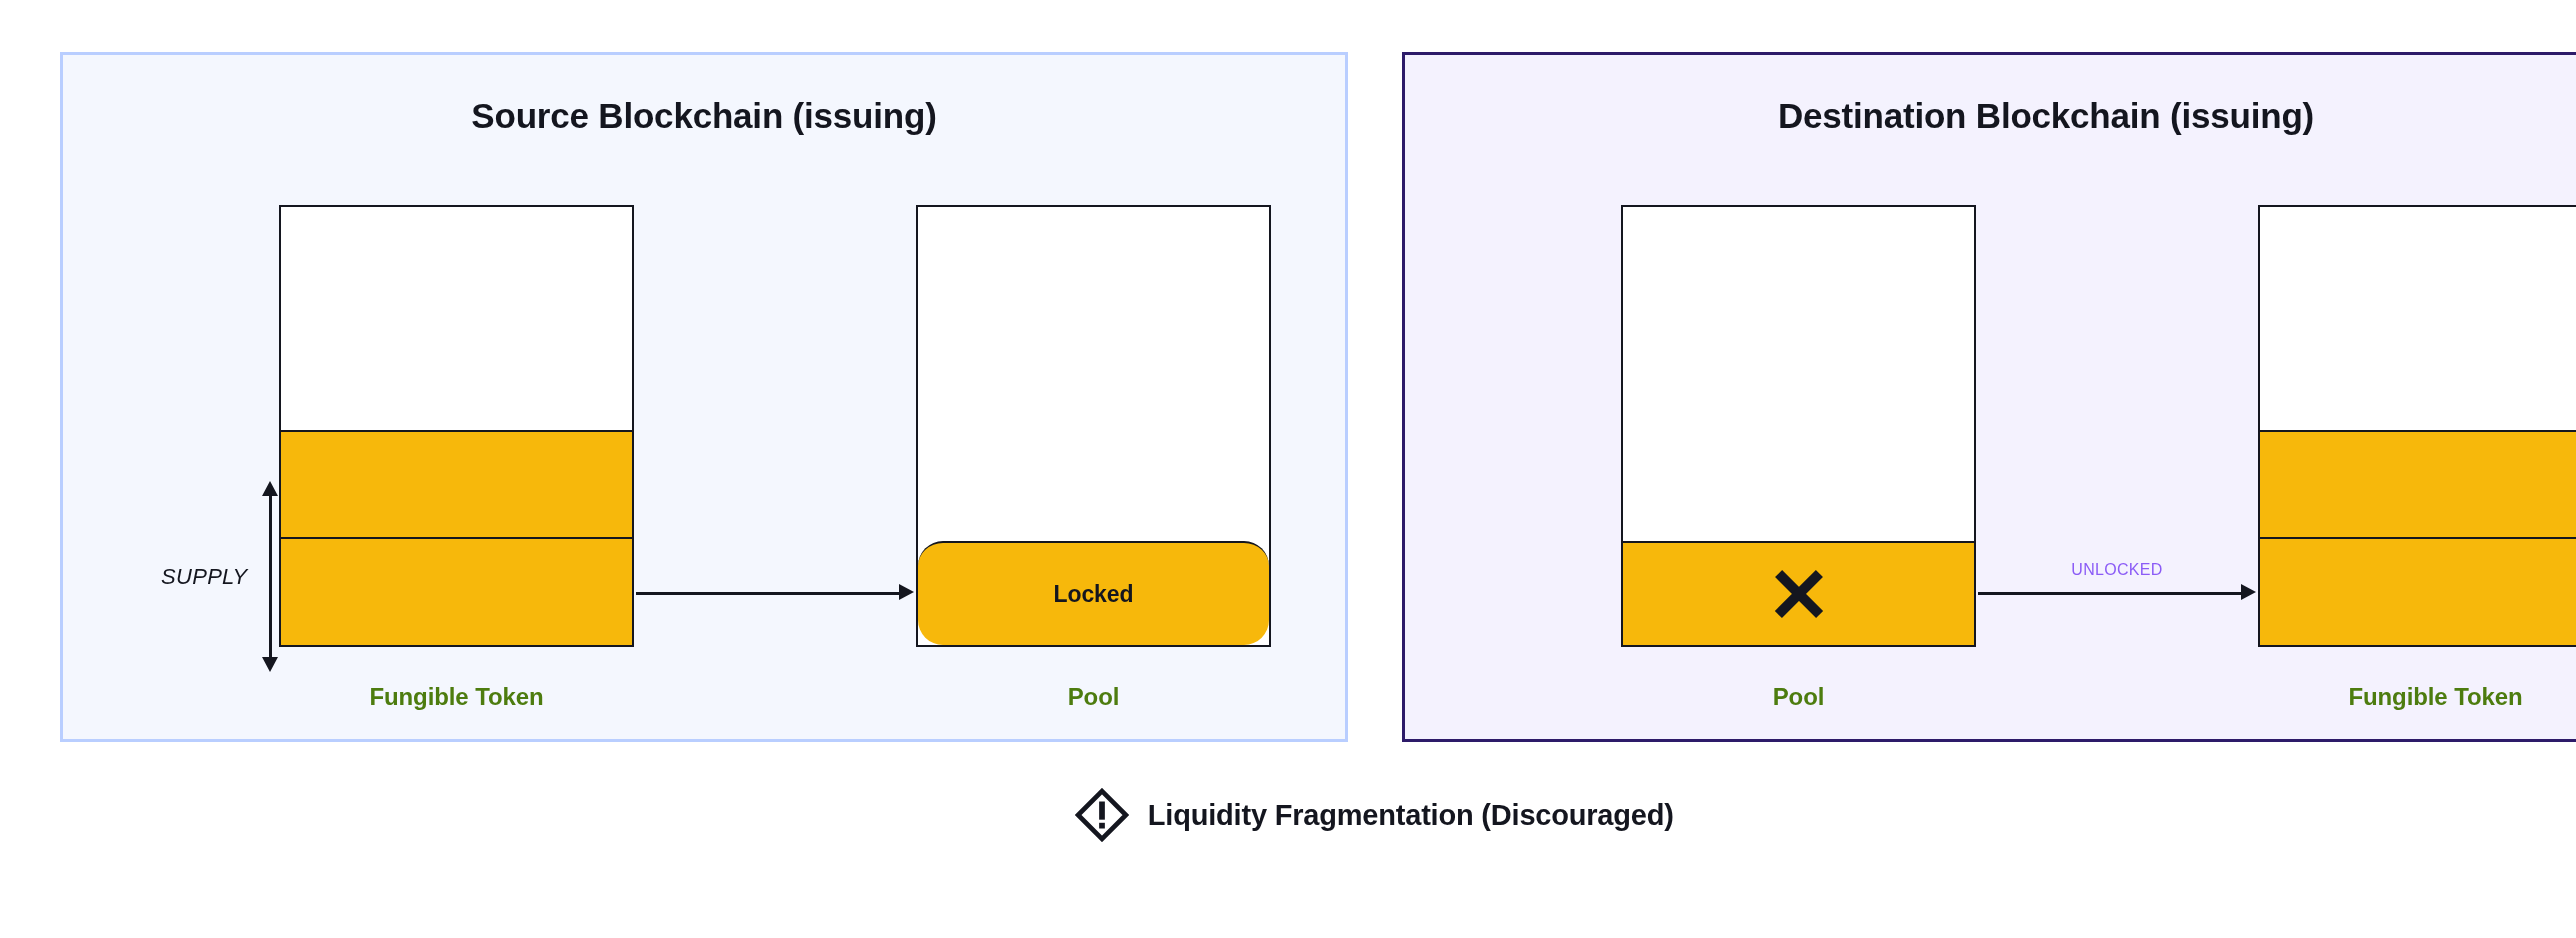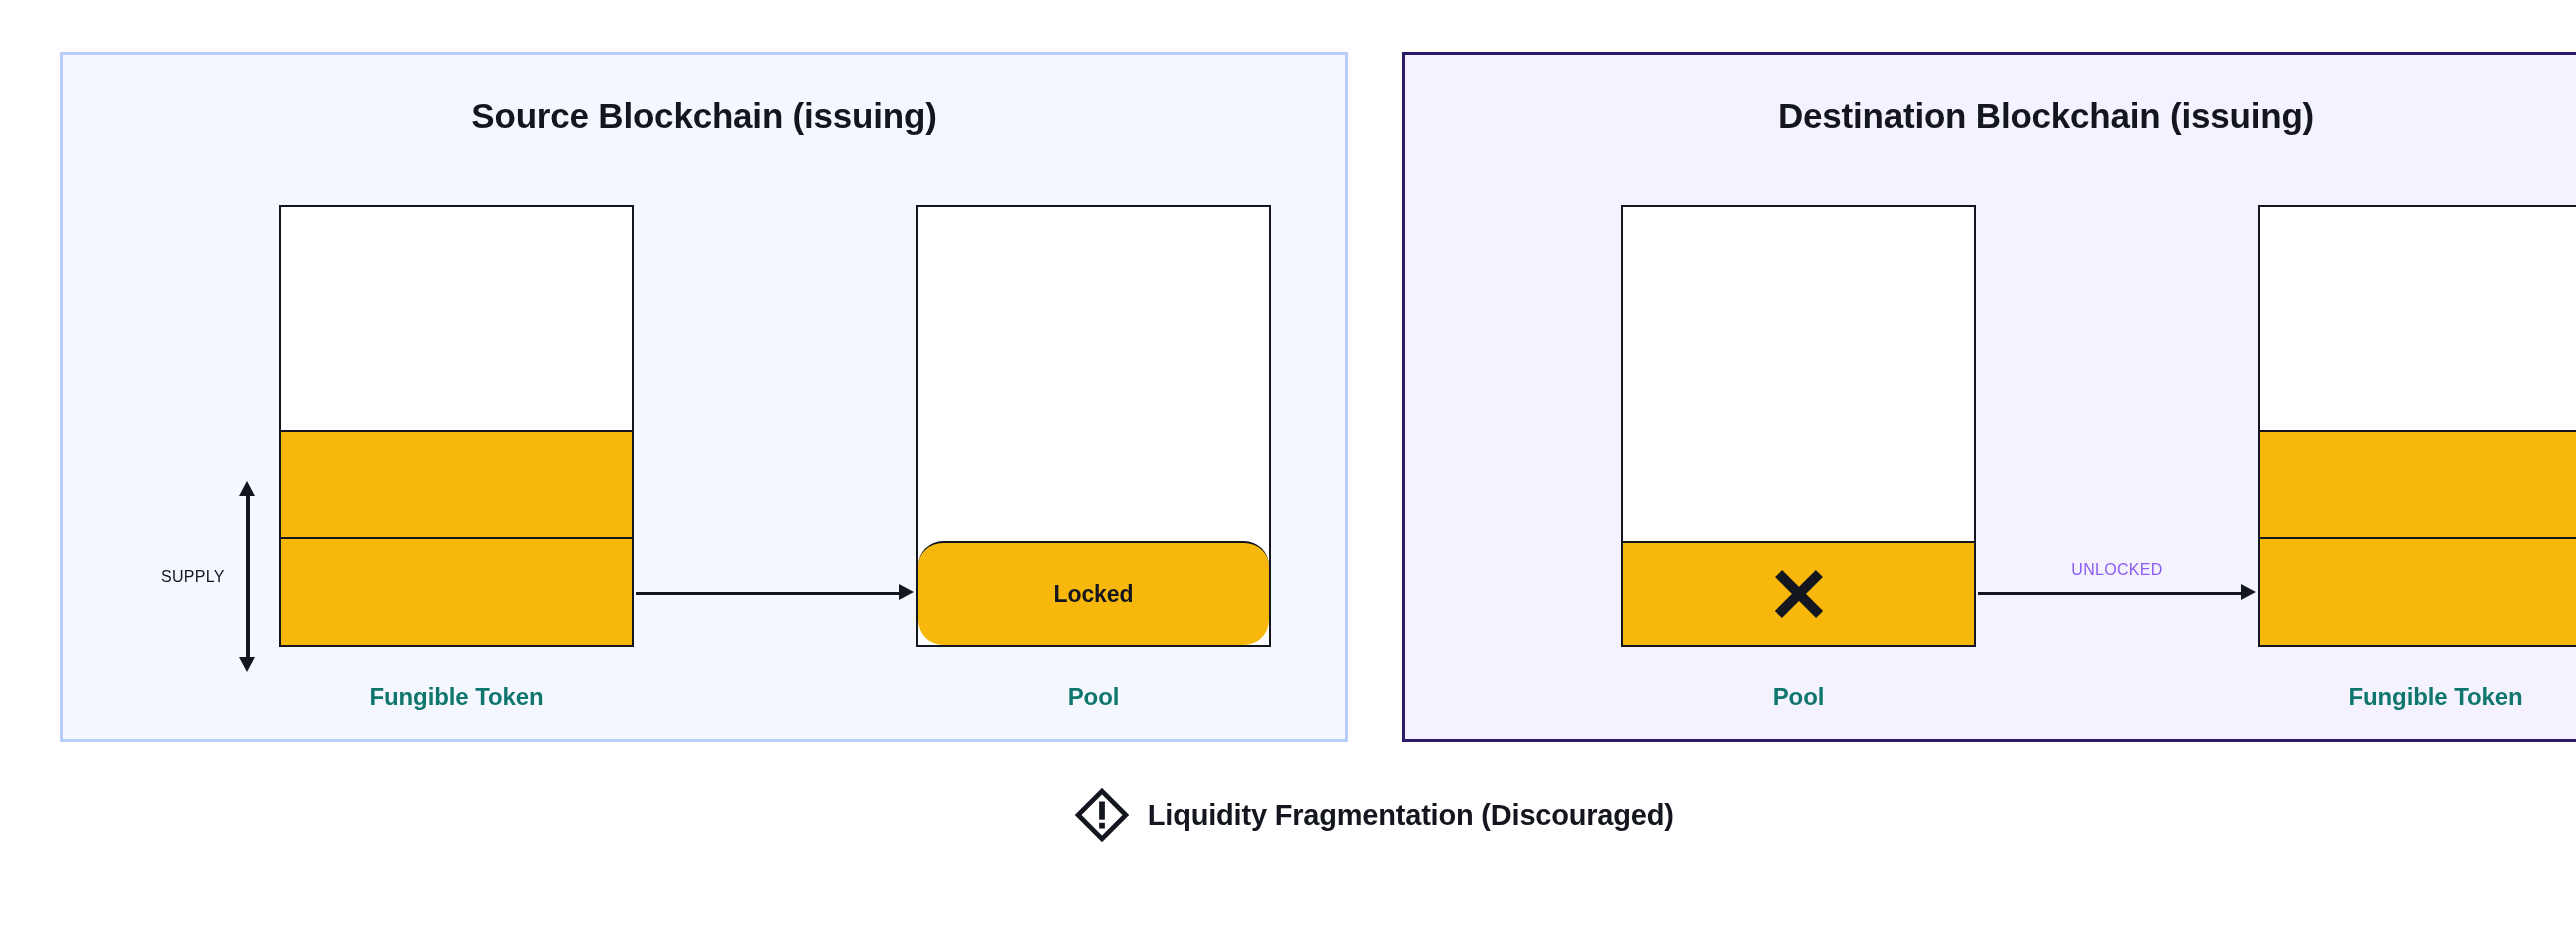--- a/index.html
+++ b/index.html
@@ -85,21 +85,21 @@
     font-weight: 700;
     color: #14161f;
     letter-spacing: -0.1px;
   }
 
   .box-caption {
     margin-top: 36px;
     text-align: center;
     font-size: 24px;
     font-weight: 700;
-    color: #0f766e;
+    color: #4d7c0f;
     letter-spacing: -0.1px;
   }
 
   
   .x-mark {
     width: 57px;
     height: 57px;
     position: relative;
   }
   .x-mark::before,
@@ -119,25 +119,26 @@
 
   
   .supply-wrap {
     position: absolute;
     top: 426px;
     display: flex;
     align-items: center;
     gap: 14.4px;
   }
   .supply-label {
-    font-size: 16px;
+    font-size: 22px;
     font-weight: 400;
     color: #14161f;
     letter-spacing: 0.3px;
     white-space: nowrap;
+    font-style: italic;
   }
   .dbl-arrow {
     width: 17.5px;
     height: 191px;
     position: relative;
   }
   .dbl-arrow .shaft {
     position: absolute;
     left: 50%;
     margin-left: -1.5px;

